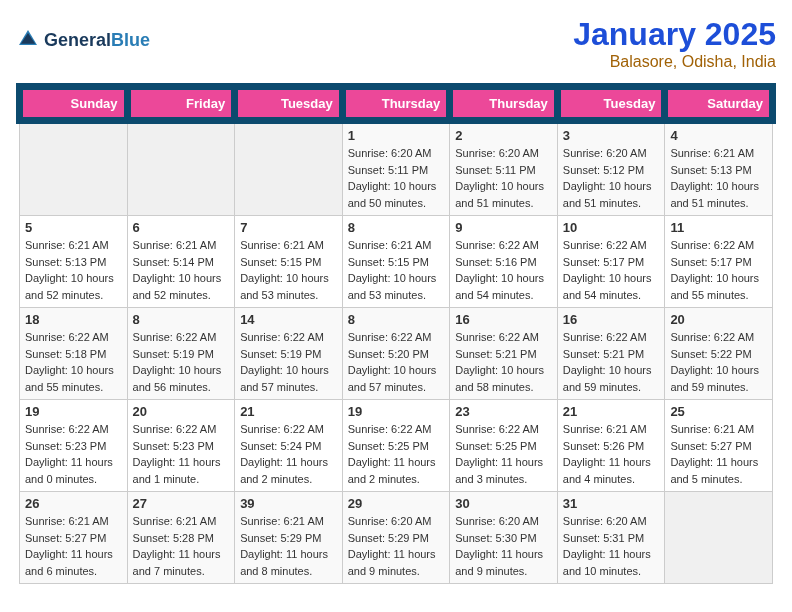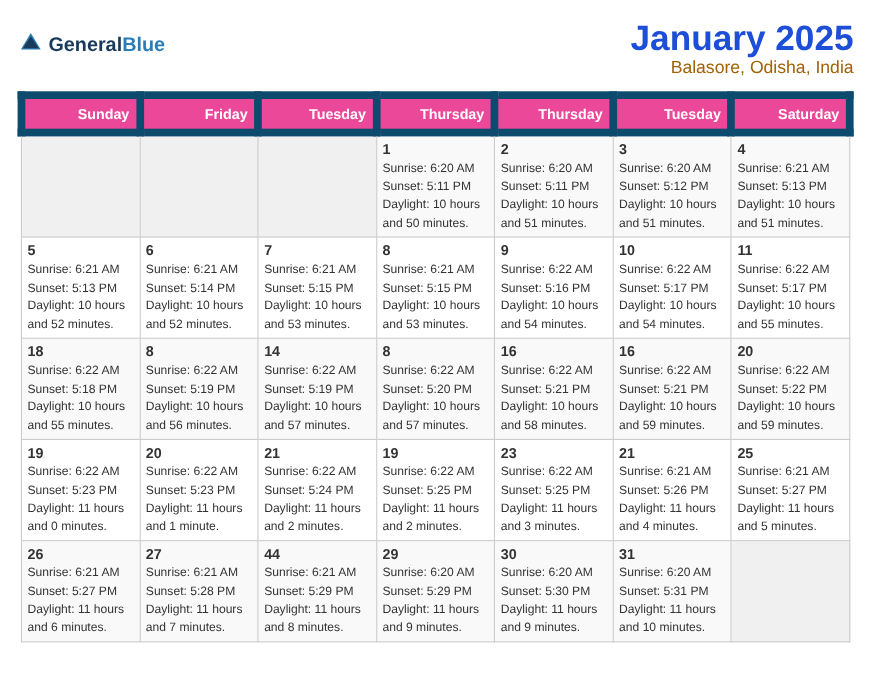--- a/index.html
+++ b/index.html
@@ -319,21 +319,21 @@
 and 6 minutes.</div>
         </td>
         <td>
           <span class="day-number">27</span>
           <div class="day-info" style="white-space: pre-line;">Sunrise: 6:21 AM
 Sunset: 5:28 PM
 Daylight: 11 hours
 and 7 minutes.</div>
         </td>
         <td>
-          <span class="day-number">44</span>
+          <span class="day-number">39</span>
           <div class="day-info" style="white-space: pre-line;">Sunrise: 6:21 AM
 Sunset: 5:29 PM
 Daylight: 11 hours
 and 8 minutes.</div>
         </td>
         <td>
           <span class="day-number">29</span>
           <div class="day-info" style="white-space: pre-line;">Sunrise: 6:20 AM
 Sunset: 5:29 PM
 Daylight: 11 hours

